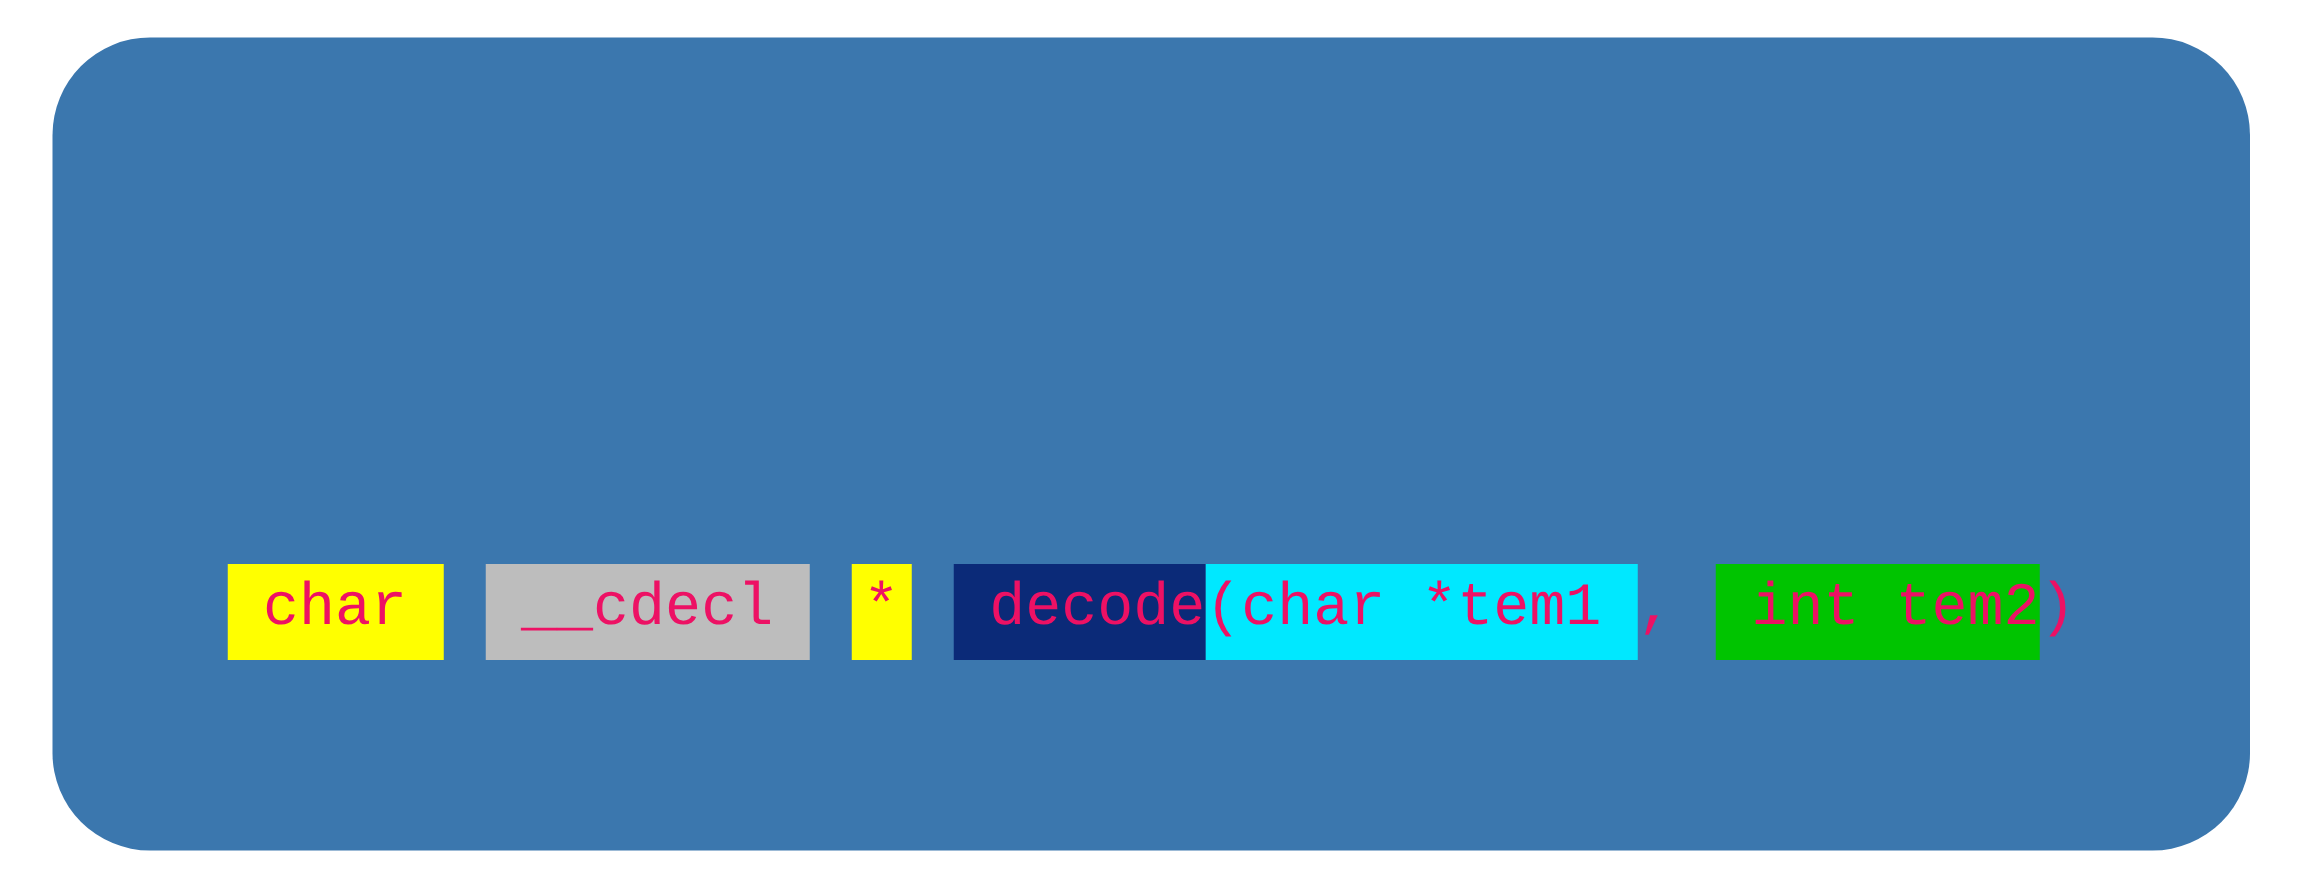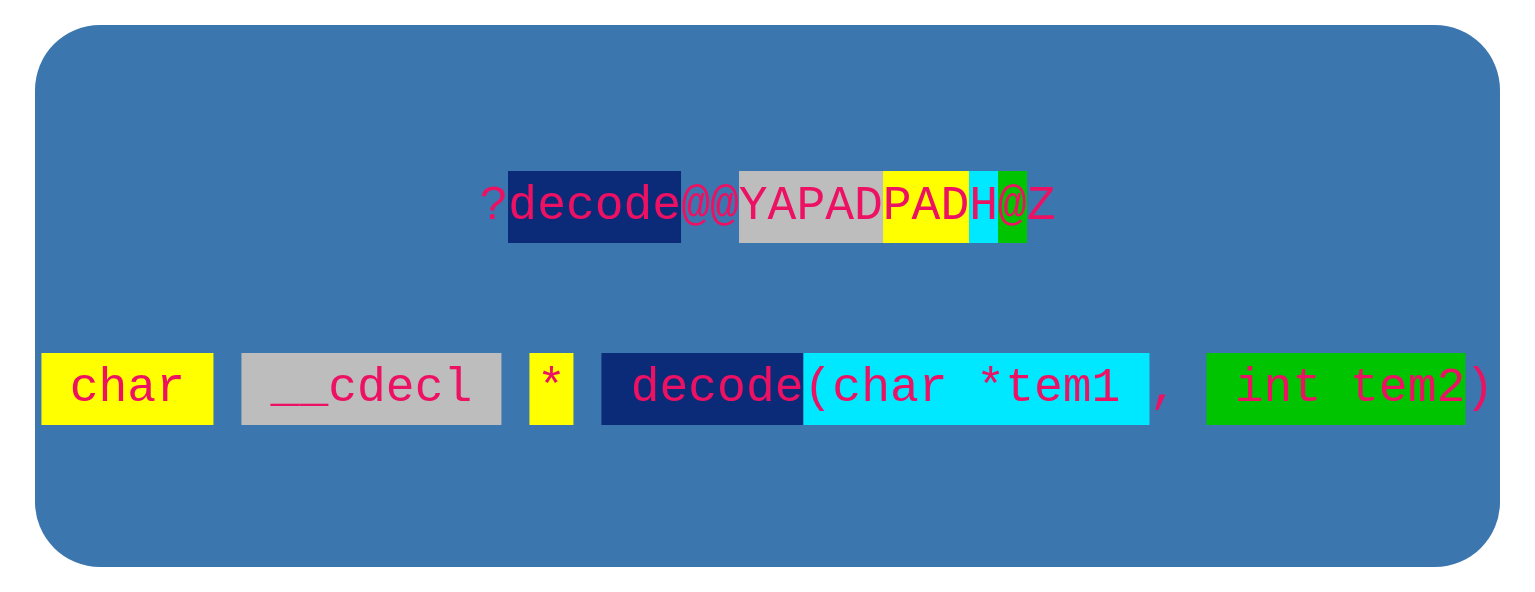--- a/index.html
+++ b/index.html
@@ -25,25 +25,25 @@
     left: 50%;
     transform: translateX(-50%);
     white-space: nowrap;
     font-size: 48px;
     font-weight: normal;
     color: #ed1164;
     line-height: 1;
   }
   .demangled-row {
     position: absolute;
-    top: 328px;
+    top: 351px;
     left: 50%;
     transform: translateX(-50%);
     white-space: nowrap;
-    font-size: 48px;
+    font-size: 40px;
     font-weight: normal;
     color: #ed1164;
     line-height: 1;
   }
   .seg {
     display: inline-block;
     padding: 11px 0 13px 0;
   }
   .bg-navy    { background: #0b2a78; }
   .bg-grey    { background: #bdbdbd; }
@@ -52,21 +52,18 @@
   .bg-green   { background: #00c400; }
   .bg-none    { background: transparent; }
   .gap { display: inline-block; width: 28px; }
   .narrowgap { display: inline-block; width: 8px; }
 </style>
 </head>
 <body>
 
 <div class="panel">
 
-  <div class="mangled-row">
-    <span class="seg bg-none">?</span><span class="seg bg-navy">decode</span><span class="seg bg-none">@@</span><span class="seg bg-grey">YAPAD</span><span class="seg bg-yellow">PAD</span><span class="seg bg-cyan">H</span><span class="seg bg-green">&nbsp;</span><span class="seg bg-none" style="margin-left:-29px;">@Z</span>
-  </div>
 
   <div class="demangled-row">
     <span class="seg bg-yellow">&nbsp;<span>char</span>&nbsp;</span><span class="gap"></span><span class="seg bg-grey">&nbsp;<span>__cdecl</span>&nbsp;</span><span class="gap"></span><span class="seg bg-yellow"><span class="narrowgap"></span><span>*</span><span class="narrowgap"></span></span><span class="gap"></span><span class="seg bg-navy">&nbsp;<span>decode</span></span><span class="seg bg-cyan"><span>(</span><span>char *tem1</span>&nbsp;</span><span class="seg bg-none"> ,</span><span class="gap"></span><span class="seg bg-green">&nbsp;<span>int tem2</span></span><span class="seg bg-none">)</span>
   </div>
 
 </div>
 
 </body></html>

